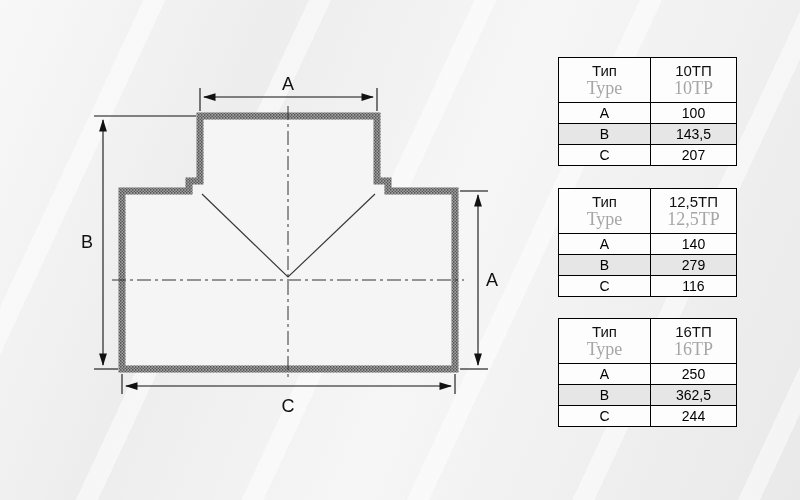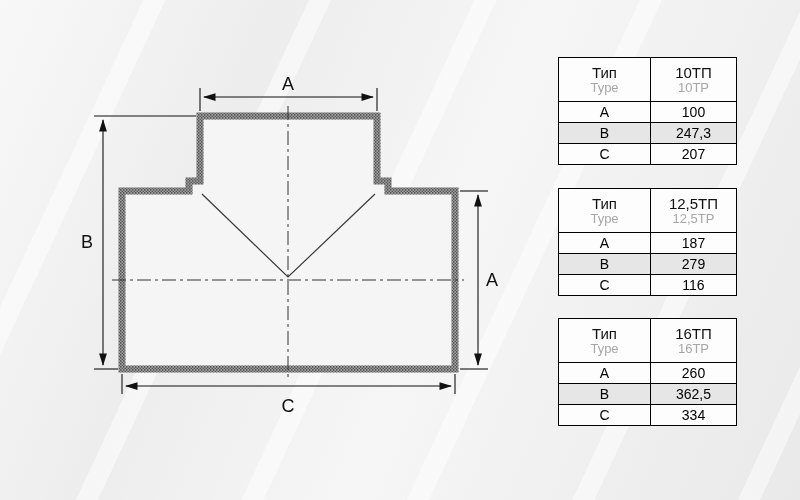--- a/index.html
+++ b/index.html
@@ -42,21 +42,21 @@
     border: 1px solid #000;
     text-align: center;
     vertical-align: middle;
     color: #000;
   }
   .spec-table col.c-label { width: 92px; }
   .spec-table col.c-value { width: 86px; }
 
   .spec-table th { padding: 4px 2px 3px; font-weight: 400; height: 44px; }
   .spec-table th .ru { display: block; font-size: 15px; color: #111; line-height: 1.15; }
-  .spec-table th .en { display: block; font-size: 13px; color: #a6a6a6; line-height: 1.1; }
+  .spec-table th .en { display: block; font-size: 18px; color: #a6a6a6; line-height: 1.1; font-family: Liberation Serif, serif; }
 
   .spec-table td { height: 21px; font-size: 14px; }
   .spec-table tr.shaded td { background: #e6e6e6; }
 </style>
 </head>
 <body>
 
 <div class="canvas">
 
   <svg class="diagram" width="800" height="500" viewBox="0 0 800 500">
@@ -134,21 +134,21 @@
           </th>
         </tr>
       </thead>
       <tbody>
         <tr>
           <td>A</td>
           <td>100</td>
         </tr>
         <tr class="shaded">
           <td>B</td>
-          <td>247,3</td>
+          <td>143,5</td>
         </tr>
         <tr>
           <td>C</td>
           <td>207</td>
         </tr>
       </tbody>
     </table>
 
     <table class="spec-table t2">
       <colgroup>
@@ -163,21 +163,21 @@
           </th>
           <th>
             <span class="ru">12,5ТП</span>
             <span class="en">12,5TP</span>
           </th>
         </tr>
       </thead>
       <tbody>
         <tr>
           <td>A</td>
-          <td>187</td>
+          <td>140</td>
         </tr>
         <tr class="shaded">
           <td>B</td>
           <td>279</td>
         </tr>
         <tr>
           <td>C</td>
           <td>116</td>
         </tr>
       </tbody>
@@ -196,27 +196,27 @@
           </th>
           <th>
             <span class="ru">16ТП</span>
             <span class="en">16TP</span>
           </th>
         </tr>
       </thead>
       <tbody>
         <tr>
           <td>A</td>
-          <td>260</td>
+          <td>250</td>
         </tr>
         <tr class="shaded">
           <td>B</td>
           <td>362,5</td>
         </tr>
         <tr>
           <td>C</td>
-          <td>334</td>
+          <td>244</td>
         </tr>
       </tbody>
     </table>
 
   </div>
 </div>
 
 </body></html>

